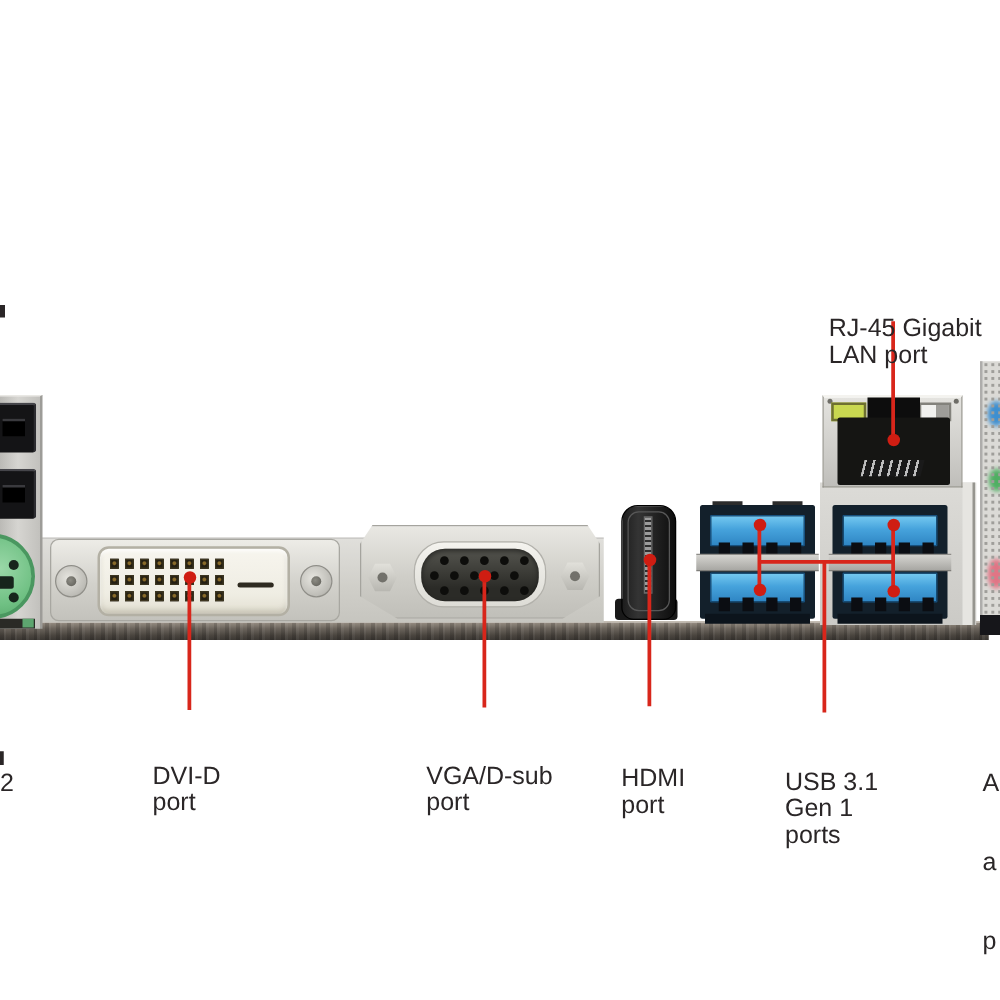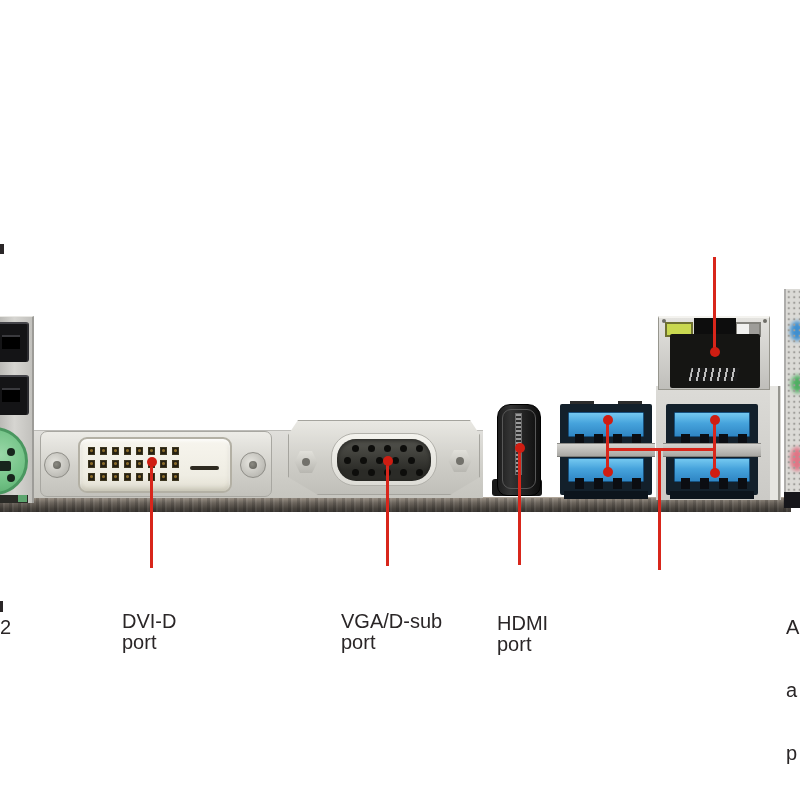--- a/index.html
+++ b/index.html
@@ -255,38 +255,44 @@
   <div class="abs cdot" style="left:147px;top:457px;"></div>
   <div class="abs cdot" style="left:383px;top:456px;"></div>
   <div class="abs cdot" style="left:515px;top:443px;"></div>
   <div class="abs cdot" style="left:603px;top:415px;"></div>
   <div class="abs cdot" style="left:603px;top:467px;"></div>
   <div class="abs cdot" style="left:710px;top:415px;"></div>
   <div class="abs cdot" style="left:710px;top:468px;"></div>
 
   <div class="abs frag" style="left:0;top:244px;width:4px;height:10px;"></div>
 
+  <div class="abs lbl" style="left:663px;top:211px;">
+    <span>RJ-45 Gigabit</span><span>LAN port</span>
+  </div>
 
   <div class="abs lbl" style="left:0;top:575px;">
     <span>2</span>
   </div>
   <div class="abs frag" style="left:0;top:601px;width:3px;height:11px;"></div>
 
   <div class="abs lbl" style="left:122px;top:569px;">
     <span>DVI-D</span><span>port</span>
   </div>
 
   <div class="abs lbl" style="left:341px;top:569px;">
     <span>VGA/D-sub</span><span>port</span>
   </div>
 
   <div class="abs lbl" style="left:497px;top:571px;">
     <span>HDMI</span><span>port</span>
   </div>
 
+  <div class="abs lbl" style="left:628px;top:574px;">
+    <span>USB 3.1</span><span>Gen 1</span><span>ports</span>
+  </div>
 
   <div class="abs lbl" style="left:786px;top:575px;">
     <span>A</span>
     <span>a</span>
     <span>p</span>
   </div>
 
 </div>
 
 </body></html>

